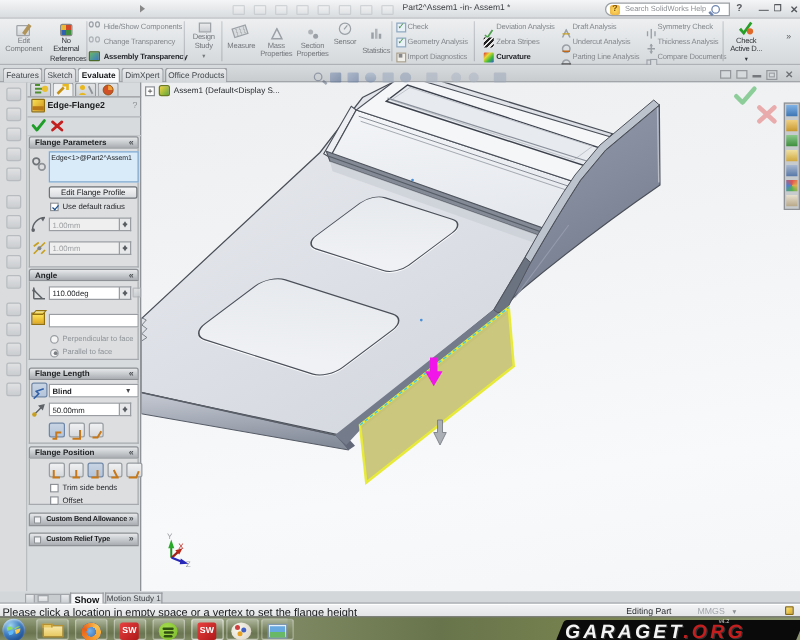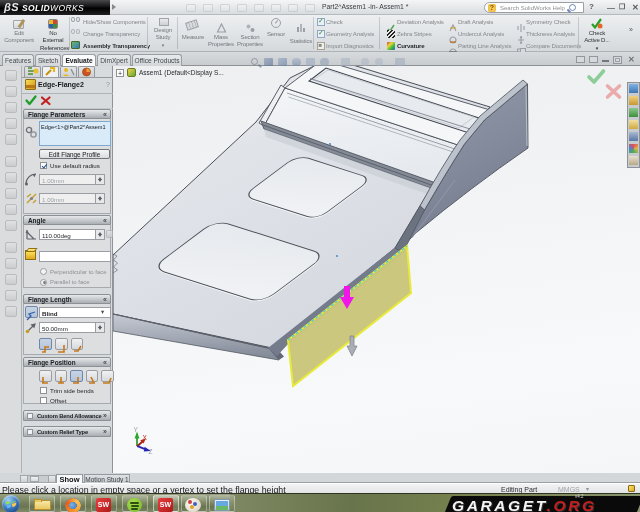--- a/index.html
+++ b/index.html
@@ -71,21 +71,20 @@
 #taskbar { left:0; top:493px; width:640px; height:19px;
   background:linear-gradient(#97A181,#7A8560 40%,#6A7550 70%,#828C68);
   border-top:1px solid #2E3322; }
 .tbtn { top:1px; width:26px; height:17px; border-radius:2px; background:linear-gradient(rgba(255,255,255,0.25),rgba(255,255,255,0.05) 50%,rgba(0,0,0,0.08)); border:1px solid rgba(255,255,255,0.35); }
 </style>
 </head>
 <body>
 <div id="root">
 
   <div class="abs" id="titlebar"></div>
-  <div class="abs" id="swlogo"><span class="ds">βS</span>SOLID<span style="font-weight:normal">WORKS</span></div>
   <div class="abs" id="menuarr"></div>
   <div class="abs tbico" style="left:186px"></div>
   <div class="abs tbico" style="left:203px"></div>
   <div class="abs tbico" style="left:220px"></div>
   <div class="abs tbico" style="left:237px"></div>
   <div class="abs tbico" style="left:254px"></div>
   <div class="abs tbico" style="left:271px"></div>
   <div class="abs tbico" style="left:288px"></div>
   <div class="abs tbico" style="left:305px"></div>
   <div class="abs" id="titletext">Part2^Assem1 -in- Assem1 *</div>

